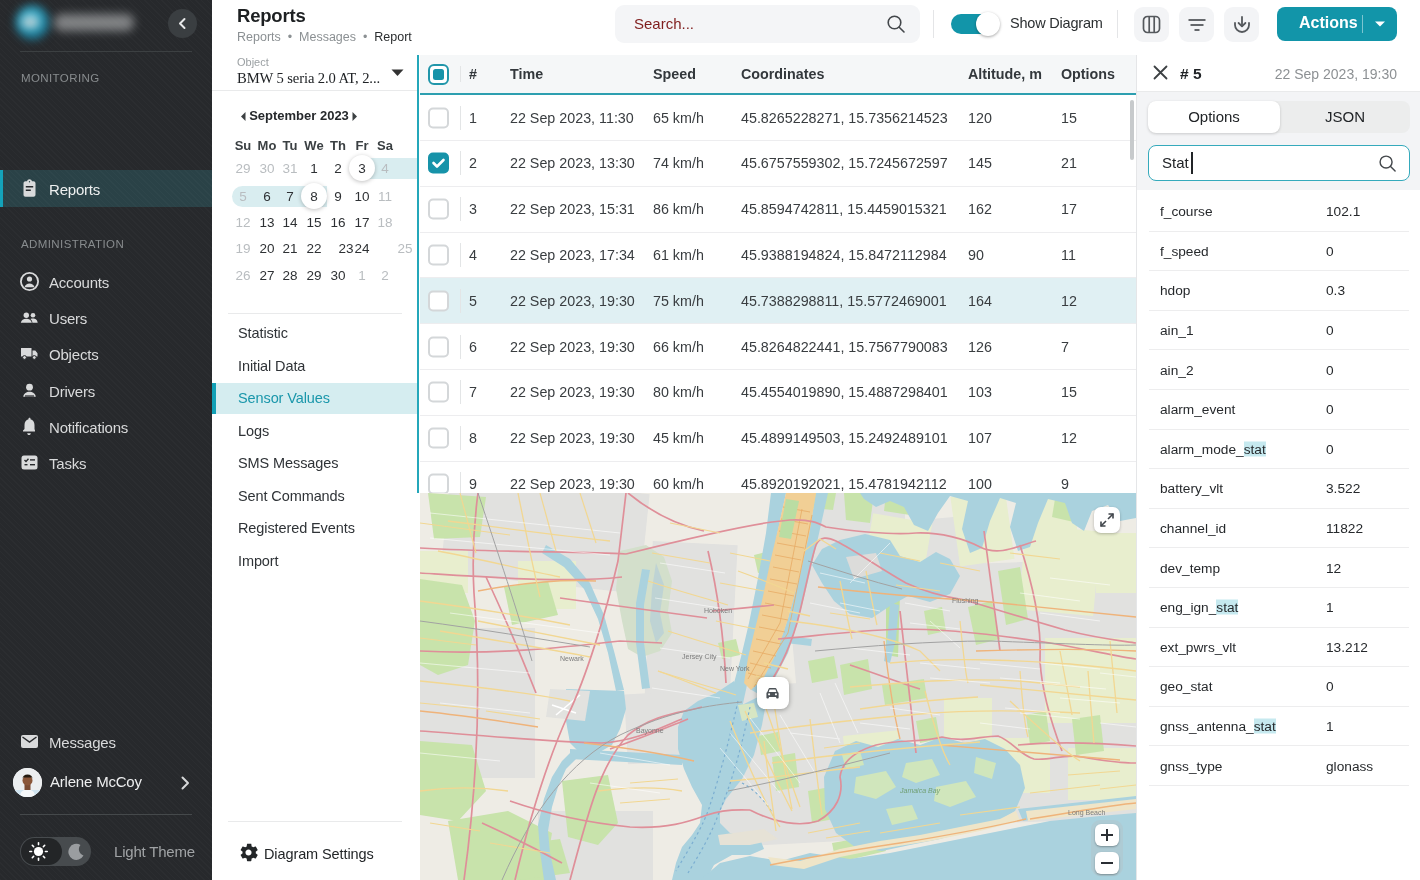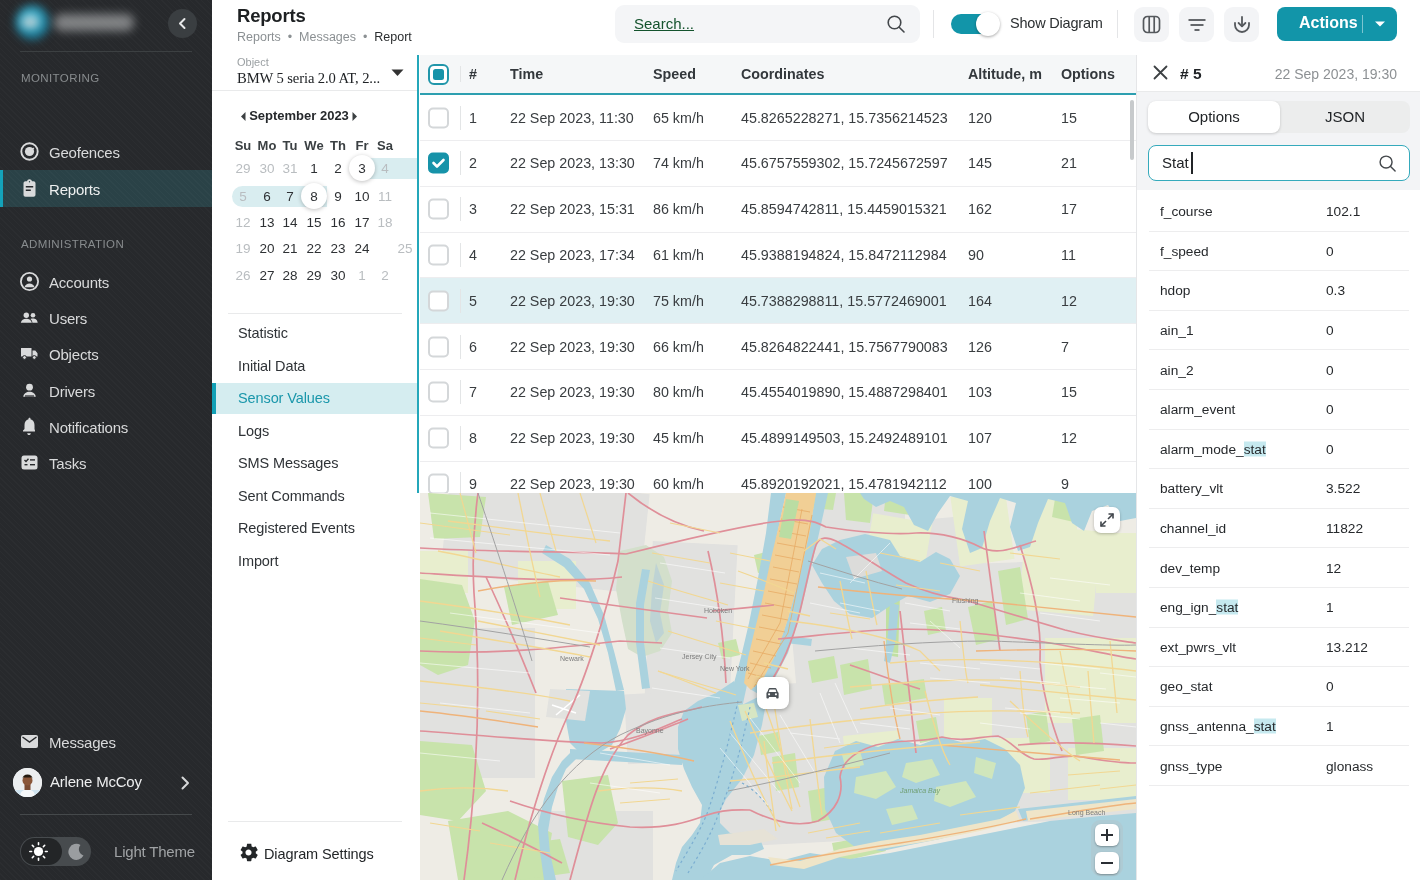--- a/index.html
+++ b/index.html
@@ -13,21 +13,21 @@
 .sb-item.active{background-color:#2a4247;background-image:repeating-linear-gradient(45deg,rgba(255,255,255,0.018) 0 1px,transparent 1px 4px);color:#eef0f0;}
 .sb-item.active:before{content:"";position:absolute;left:0;top:0;width:3px;height:100%;background:#14a3ba;}
 .sb-label{position:absolute;left:21px;color:#888c8e;font-size:11.5px;letter-spacing:0.4px;}
 .sb-divider{position:absolute;left:20px;width:172px;height:1px;background:#3c4042;}
 
 #topbar{position:absolute;left:212px;top:0;width:1208px;height:55px;background:#fff;}
 #title{position:absolute;left:25px;top:5px;font-size:18.5px;letter-spacing:-0.2px;font-weight:bold;color:#1d2022;}
 #crumbs{position:absolute;left:25px;top:30px;font-size:12.5px;color:#8b9093;}
 #crumbs b{color:#2a2d2f;font-weight:normal;}
 #searchbox{position:absolute;left:403px;top:5px;width:305px;height:38px;background:#f4f5f7;border-radius:9px;}
-#searchbox .ph{position:absolute;left:19px;top:10px;font-size:15px;color:#14532d;text-decoration:underline;}
+#searchbox .ph{position:absolute;left:19px;top:10px;font-size:15px;color:#7f1d1d;}
 .vdiv{position:absolute;top:10px;width:1px;height:28px;background:#e4e5e7;}
 
 #toggle{position:absolute;left:739px;top:14px;width:46px;height:20px;border-radius:10px;background:#1295a9;}
 #toggle .knob{position:absolute;right:-3px;top:-2px;width:24px;height:24px;border-radius:50%;background:#fff;box-shadow:0 1px 3px rgba(0,0,0,0.35);}
 #showdiag{position:absolute;left:798px;top:15px;font-size:14.5px;letter-spacing:-0.2px;color:#2b2f31;}
 .iconbtn{position:absolute;top:7px;width:35px;height:35px;border-radius:9px;background:#f3f4f6;display:flex;align-items:center;justify-content:center;}
 #actions{position:absolute;left:1065px;top:7px;width:120px;height:34px;border-radius:8px;background:#1295a9;color:#fff;}
 #actions .t{position:absolute;left:22px;top:7px;font-size:16px;font-weight:bold;}
 #actions .d{position:absolute;left:85px;top:8px;width:1px;height:18px;background:rgba(255,255,255,0.45);}
 #actions svg{position:absolute;left:97px;top:13px;}
@@ -140,28 +140,20 @@
 <div id="sidebar">
     <div style="position:absolute;left:15px;top:5px;width:35px;height:35px;border-radius:50%;background:radial-gradient(circle at 45% 42%,#9adcec 0%,#2e9cb8 35%,#1d6f8a 65%,#1d4f63 100%);filter:blur(4px);"></div>
     <div style="position:absolute;left:22px;top:18px;width:16px;height:9px;border-radius:50%;background:#cfd3d4;filter:blur(4px);opacity:.85;"></div>
     <div style="position:absolute;left:54px;top:14px;width:80px;height:17px;border-radius:8px;background:#97999b;filter:blur(5px);opacity:0.8;"></div>
     <div style="position:absolute;left:168px;top:9px;width:29px;height:29px;border-radius:50%;background:#3a3e41;"></div>
     <svg style="position:absolute;left:177px;top:17px" width="11" height="13" viewBox="0 0 11 13">
       <path d="M7.5 2 L3 6.5 L7.5 11" fill="none" stroke="#e8e9ea" stroke-width="2" stroke-linecap="round" stroke-linejoin="round"></path>
     </svg>
     <div class="sb-divider" style="top:51px"></div>
     <div class="sb-label" style="top:72px">MONITORING</div>
-    <div class="sb-item" style="top:133px">
-      <svg viewBox="0 0 21 21">
-        <circle cx="10.5" cy="10.5" r="8.2" fill="none" stroke="#d9dadb" stroke-width="1.9"></circle>
-        <circle cx="10.5" cy="10.5" r="4.6" fill="#d9dadb"></circle>
-        <path d="M10.8 10.2 L14.8 7.2" stroke="#d9dadb" stroke-width="1.5"></path>
-      </svg>
-      <span>Geofences</span>
-    </div>
     <div class="sb-item active" style="top:170px">
       <svg viewBox="0 0 21 21">
         <path fill="#d9dadb" d="M14.5 3.3 L13 3.3 C12.7 2 11.7 1.2 10.5 1.2 C9.3 1.2 8.3 2 8 3.3 L6.5 3.3 C5.4 3.3 4.5 4.2 4.5 5.3 L4.5 16.8 C4.5 17.9 5.4 18.8 6.5 18.8 L14.5 18.8 C15.6 18.8 16.5 17.9 16.5 16.8 L16.5 5.3 C16.5 4.2 15.6 3.3 14.5 3.3 Z M10.5 3 C10.9 3 11.2 3.3 11.2 3.7 C11.2 4.1 10.9 4.4 10.5 4.4 C10.1 4.4 9.8 4.1 9.8 3.7 C9.8 3.3 10.1 3 10.5 3 Z"></path>
         <rect x="6.8" y="8" width="7.4" height="1.5" fill="#27292c"></rect>
         <rect x="6.8" y="11.5" width="5" height="1.5" fill="#27292c"></rect>
       </svg>
       <span>Reports</span>
     </div>
     <div class="sb-label" style="top:238px">ADMINISTRATION</div>
     <div class="sb-item" style="top:299px">
@@ -309,21 +301,21 @@
         <div class="cal-cell med" style="left:90px;">15</div>
         <div class="cal-cell med" style="left:114px;">16</div>
         <div class="cal-cell med" style="left:138px;">17</div>
         <div class="cal-cell dim" style="left:161px;">18</div>
       </div>
       <div class="cal-row" style="top:144px;">
         <div class="cal-cell dim" style="left:19px;">19</div>
         <div class="cal-cell med" style="left:43px;">20</div>
         <div class="cal-cell med" style="left:66px;">21</div>
         <div class="cal-cell med" style="left:90px;">22</div>
-        <div class="cal-cell med" style="left:114px;">23</div>
+        <div class="cal-cell med" style="left:122px;">23</div>
         <div class="cal-cell med" style="left:138px;">24</div>
         <div class="cal-cell dim" style="left:161px;margin-left:20px;">25</div>
       </div>
       <div class="cal-row" style="top:171px;">
         <div class="cal-cell dim" style="left:19px;">26</div>
         <div class="cal-cell med" style="left:43px;">27</div>
         <div class="cal-cell med" style="left:66px;">28</div>
         <div class="cal-cell med" style="left:90px;">29</div>
         <div class="cal-cell med" style="left:114px;">30</div>
         <div class="cal-cell dim" style="left:138px;">1</div>

